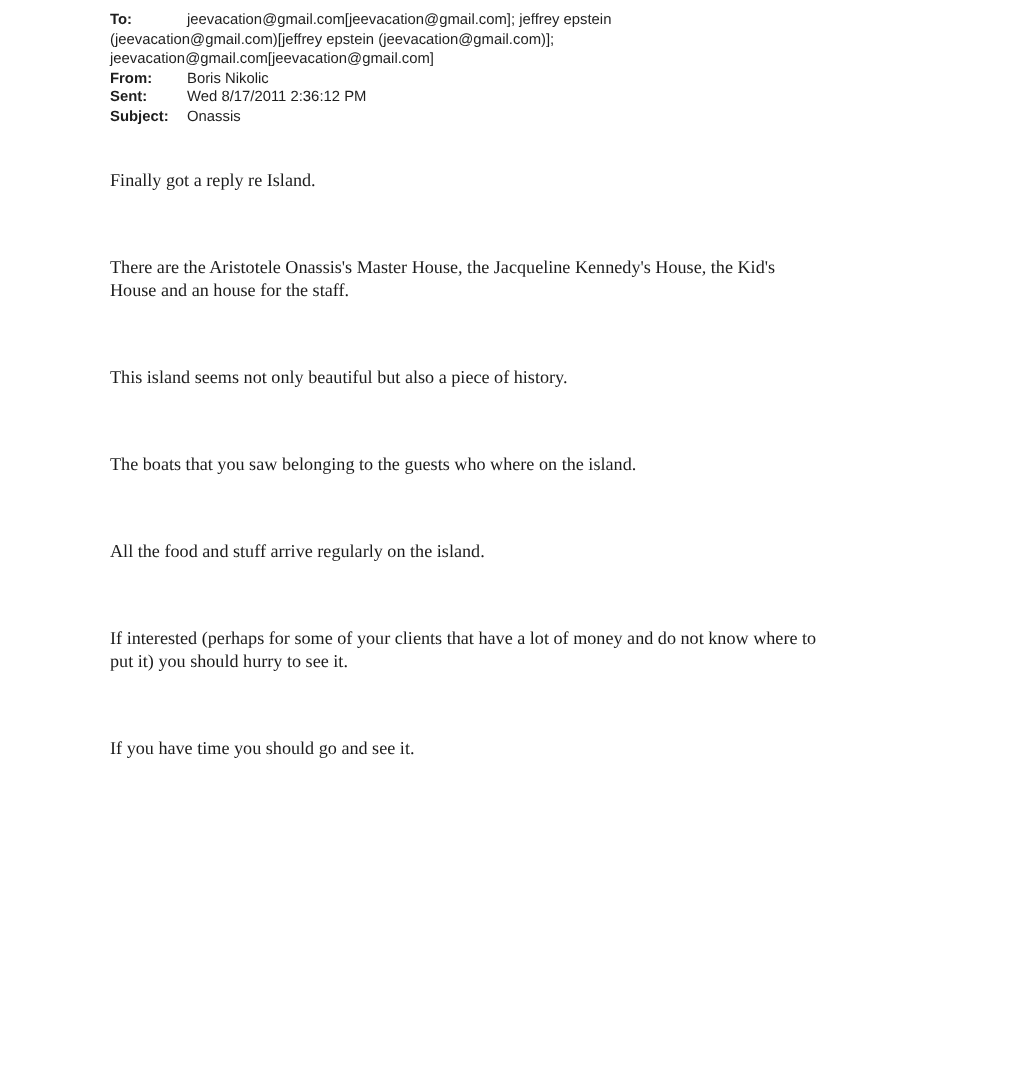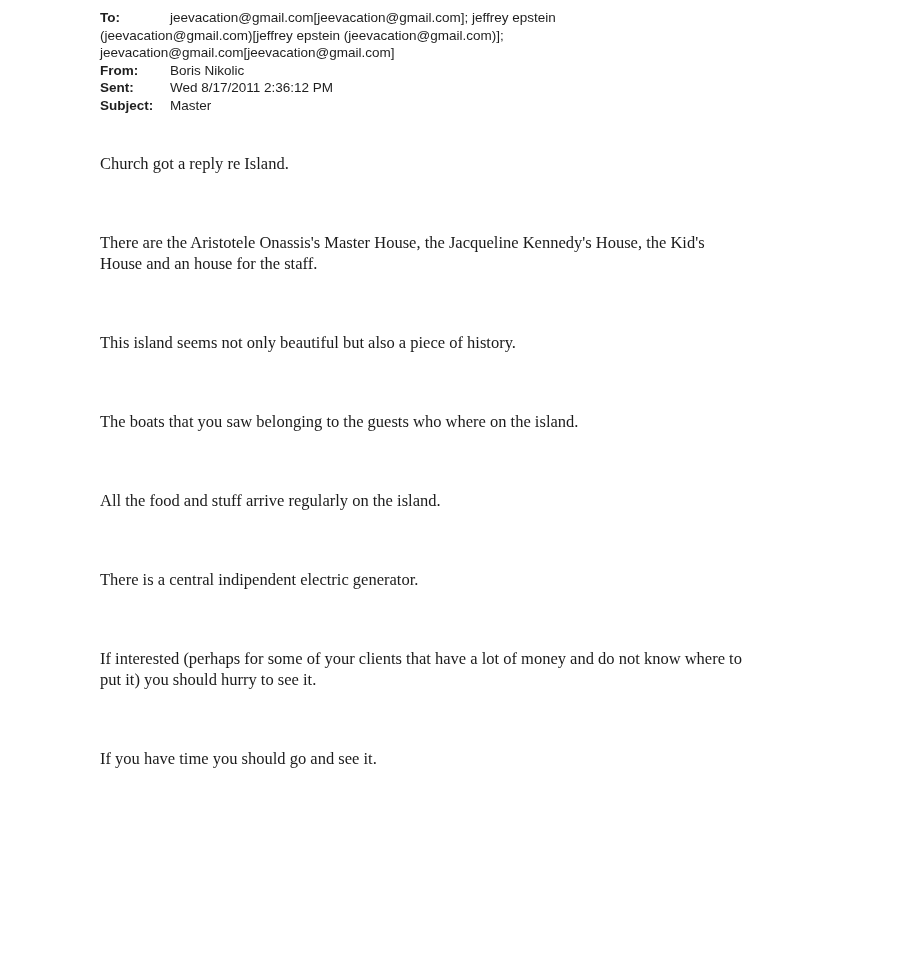--- a/index.html
+++ b/index.html
@@ -54,29 +54,28 @@
 <body>
 
 <div class="page">
 
   <div class="email-header">
     <div class="header-row"><span class="hlabel">To:</span><span class="hvalue">jeevacation@gmail.com[jeevacation@gmail.com]; jeffrey epstein
 (jeevacation@gmail.com)[jeffrey epstein (jeevacation@gmail.com)];
 jeevacation@gmail.com[jeevacation@gmail.com]</span></div>
     <div class="header-row"><span class="hlabel">From:</span><span class="hvalue">Boris Nikolic</span></div>
     <div class="header-row"><span class="hlabel">Sent:</span><span class="hvalue">Wed 8/17/2011 2:36:12 PM</span></div>
-    <div class="header-row"><span class="hlabel">Subject:</span><span class="hvalue">Master</span></div>
+    <div class="header-row"><span class="hlabel">Subject:</span><span class="hvalue">Onassis</span></div>
   </div>
 
   <div class="email-body">
-    <p class="gap-large">Church got a reply re Island.</p>
+    <p class="gap-large">Finally got a reply re Island.</p>
     <p class="gap-large">There are the Aristotele Onassis's Master House, the Jacqueline Kennedy's House, the Kid's
 House and an house for the staff.</p>
     <p class="gap-large">This island seems not only beautiful but also a piece of history.</p>
     <p class="gap-large">The boats that you saw belonging to the guests who where on the island.</p>
     <p class="gap-large">All the food and stuff arrive regularly on the island.</p>
-    <p class="gap-large">There is a central indipendent electric generator.</p>
     <p class="gap-large">If interested (perhaps for some of your clients that have a lot of money and do not know where to
 put it) you should hurry to see it.</p>
     <p>If you have time you should go and see it.</p>
   </div>
 
 </div>
 
 </body></html>

